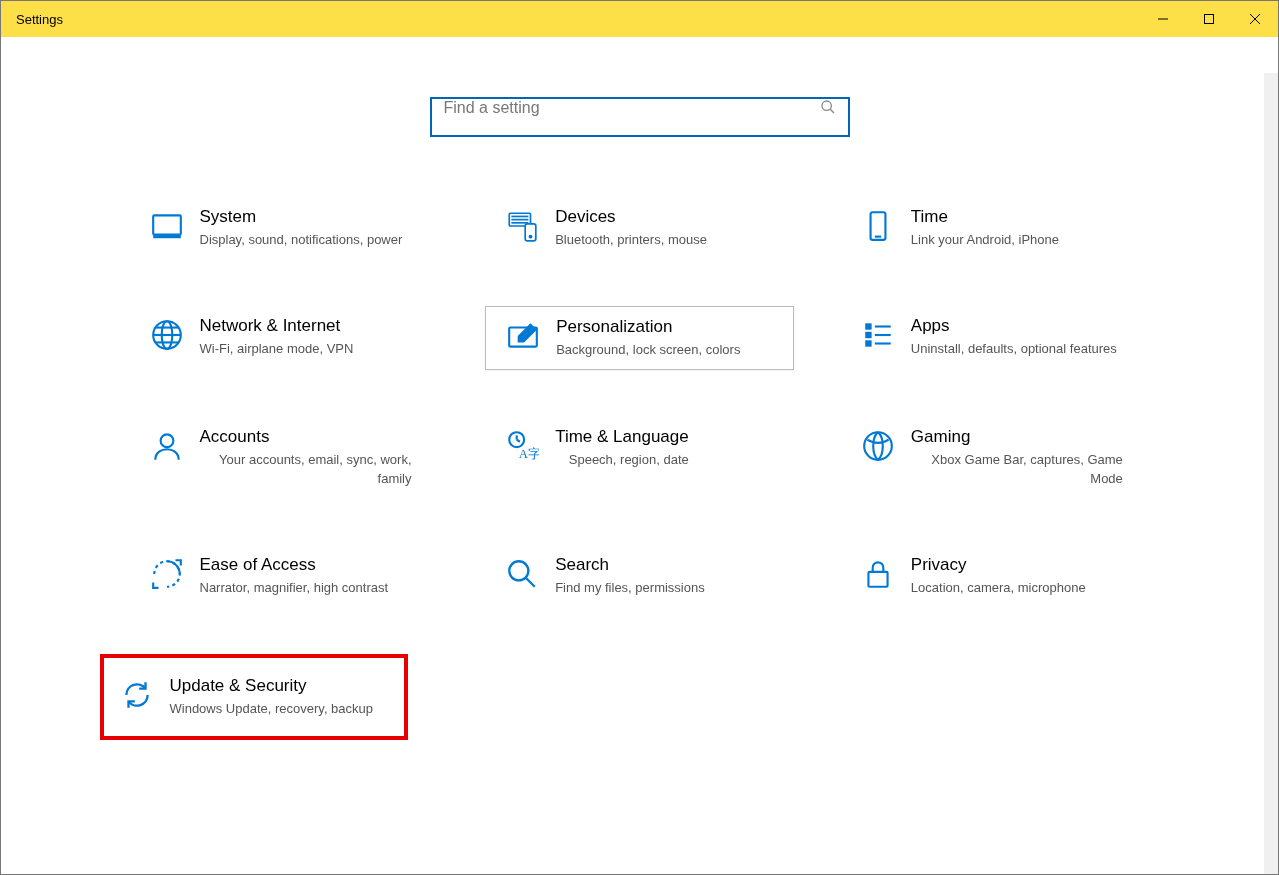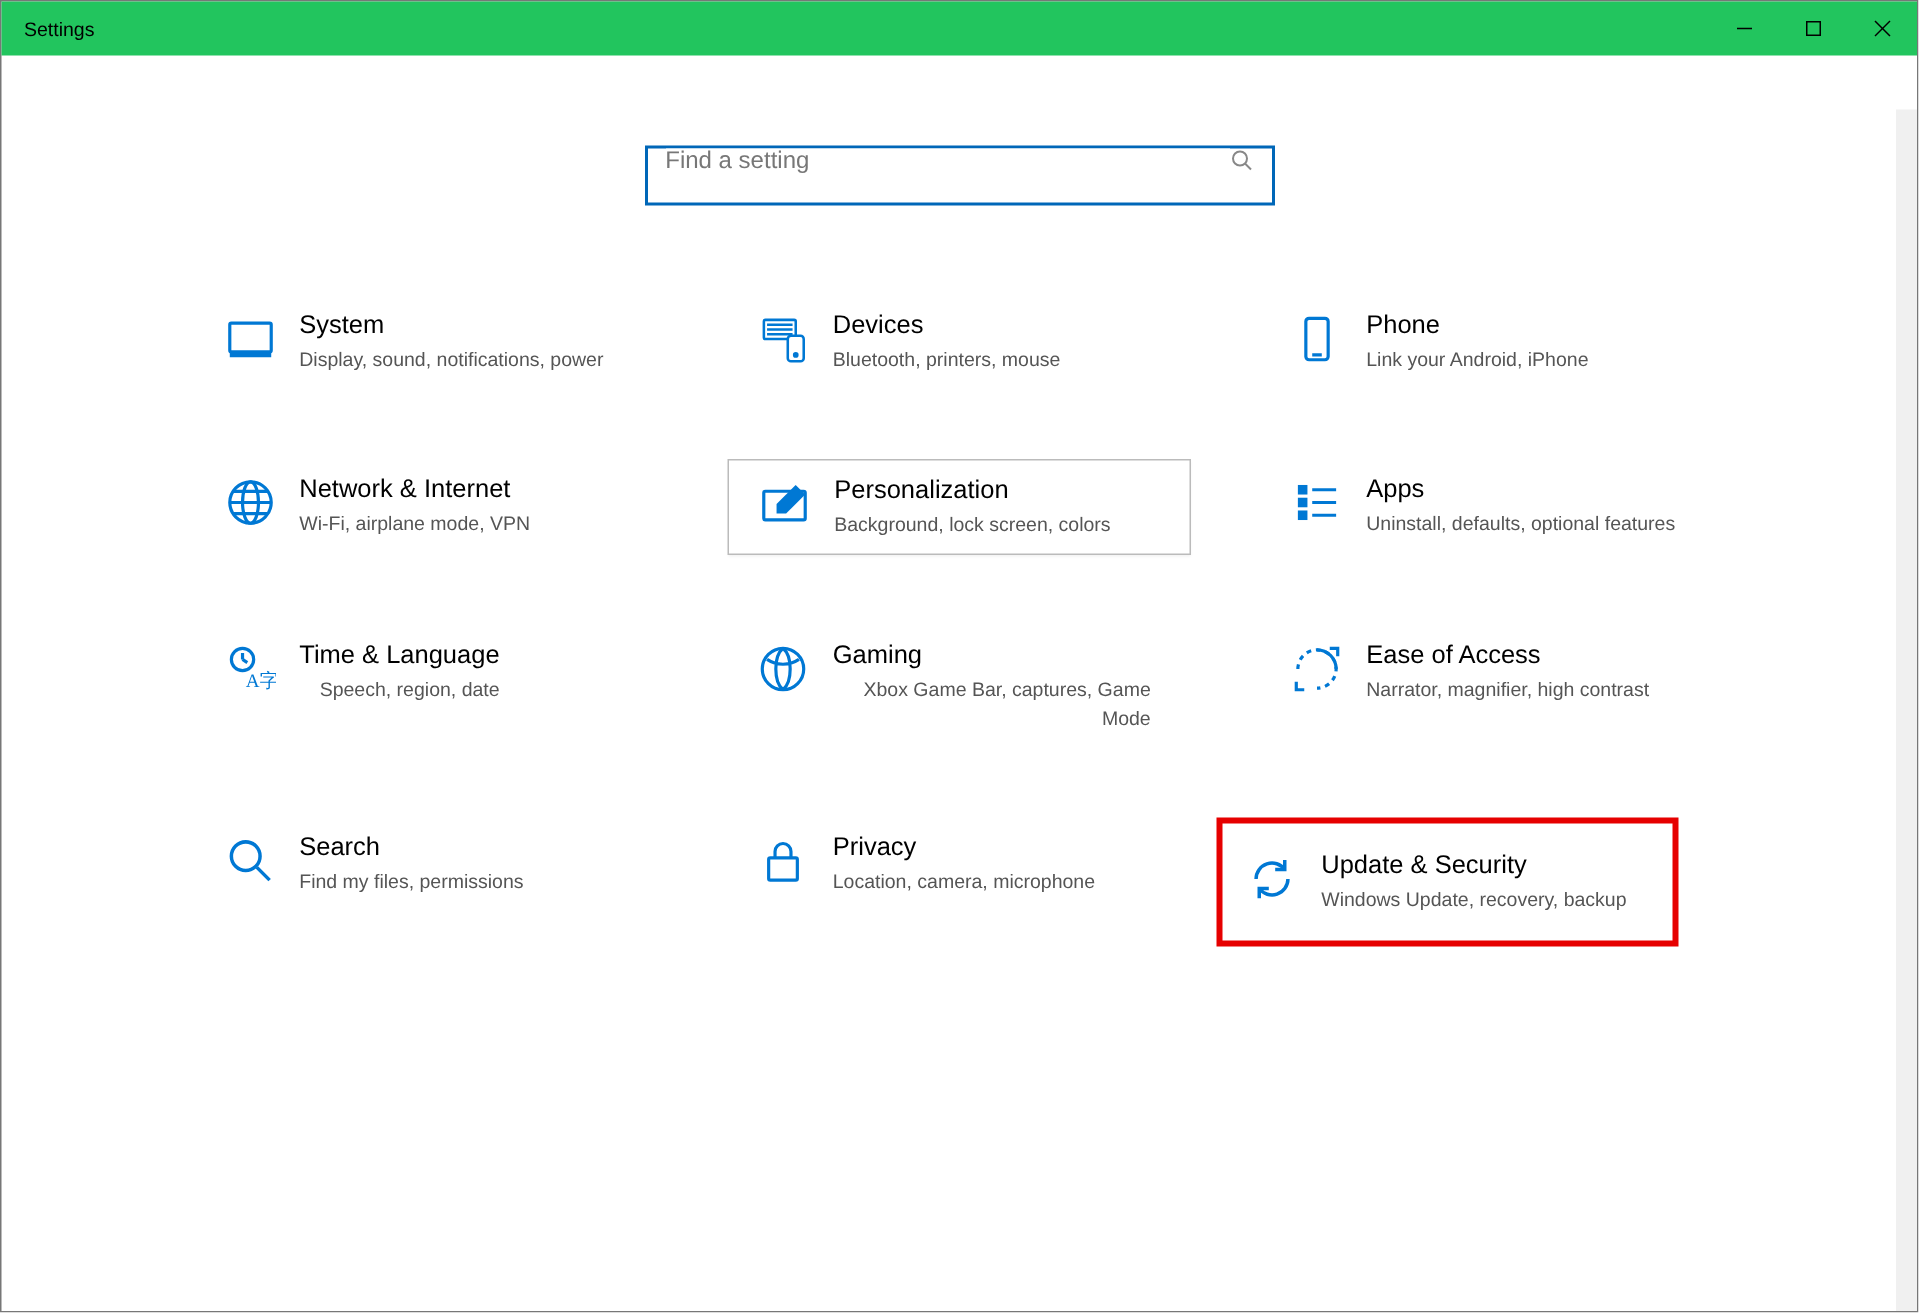--- a/index.html
+++ b/index.html
@@ -1,18 +1,18 @@
 <!DOCTYPE html>
 <html><head>
 <meta charset="utf-8">
 <style>
   * { box-sizing: border-box; margin: 0; padding: 0; }
   html, body { width: 1279px; height: 875px; font-family: "Segoe UI", Arial, sans-serif; background: #fff; overflow: hidden; }
   .window { width: 1279px; height: 875px; border: 1px solid #777; position: relative; }
-  .titlebar { height: 36px; background: #22c55e; display: flex; align-items: center; }
+  .titlebar { height: 36px; background: #fde047; display: flex; align-items: center; }
   .titlebar-title { font-size: 13px; color: #000; padding-left: 15px; }
   .winbtns { margin-left: auto; display: flex; height: 100%; }
   .winbtn { width: 46px; height: 36px; display: flex; align-items: center; justify-content: center; font-size: 14px; cursor: pointer; }
   .winbtn svg { display: block; }
   .content { padding-top: 60px; height: calc(100% - 72px); overflow-y: auto; }
   .search-wrap { display: flex; justify-content: center; margin-bottom: 60px; }
   .search-box { width: 420px; height: 40px; border: 2px solid #0067b8; display: flex; align-items: flex-start; padding: 0 12px; position: relative; }
   .search-input { border: none; outline: none; flex: 1; font-size: 16px; color: #000; }
   .search-input::placeholder { color: #777; }
   .search-icon { color: #888; }
@@ -99,21 +99,21 @@
       </div>
 
       <div class="tile">
         <div class="tile-icon">
           <svg viewBox="0 0 32 32" fill="none" stroke="#0078d4" stroke-width="2">
               <rect x="9" y="3" width="14" height="26" rx="2"></rect>
               <line x1="13" y1="26" x2="19" y2="26"></line>
             </svg>
         </div>
         <div class="tile-text">
-          <div class="tile-title">Phone</div>
+          <div class="tile-title">Time</div>
           <div class="tile-desc">Link your Android, iPhone</div>
         </div>
       </div>
 
       <div class="tile">
         <div class="tile-icon">
           <svg viewBox="0 0 32 32" fill="none" stroke="#0078d4" stroke-width="2">
               <circle cx="16" cy="16" r="13"></circle>
               <ellipse cx="16" cy="16" rx="5" ry="13"></ellipse>
               <line x1="3" y1="16" x2="29" y2="16"></line>
@@ -150,20 +150,32 @@
               <line x1="13" y1="16" x2="28" y2="16"></line>
               <line x1="13" y1="24" x2="28" y2="24"></line>
             </svg>
         </div>
         <div class="tile-text">
           <div class="tile-title">Apps</div>
           <div class="tile-desc">Uninstall, defaults, optional features</div>
         </div>
       </div>
 
+      <div class="tile">
+        <div class="tile-icon">
+          <svg viewBox="0 0 32 32" fill="none" stroke="#0078d4" stroke-width="2">
+              <circle cx="16" cy="11" r="6"></circle>
+              <path d="M5 29 C5 22 11 19 16 19 C21 19 27 22 27 29"></path>
+            </svg>
+        </div>
+        <div class="tile-text">
+          <div class="tile-title">Accounts</div>
+          <div class="tile-desc">Your accounts, email, sync, work, family</div>
+        </div>
+      </div>
 
       <div class="tile">
         <div class="tile-icon">
           <svg viewBox="0 0 32 32" fill="none" stroke="#0078d4" stroke-width="2">
               <circle cx="11" cy="10" r="7"></circle>
               <line x1="11" y1="6" x2="11" y2="10"></line>
               <line x1="11" y1="10" x2="14" y2="12"></line>
               <text x="13" y="27" font-size="12" fill="#0078d4" stroke="none" font-family="Segoe UI">A字</text>
             </svg>
         </div>

